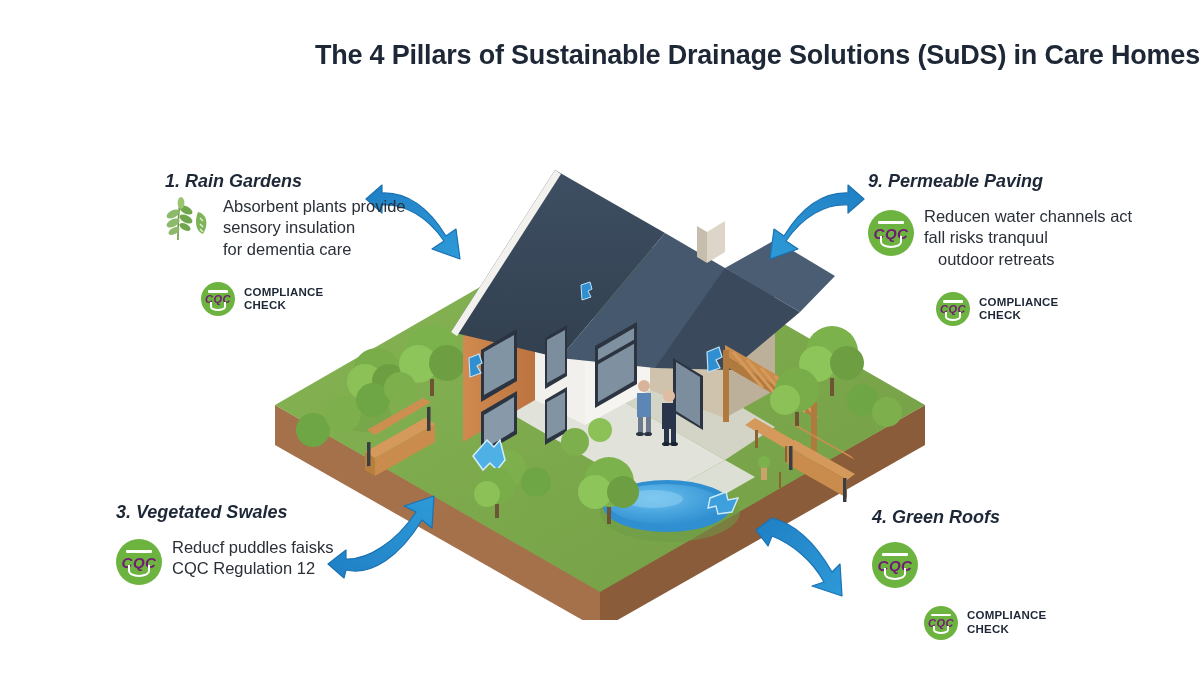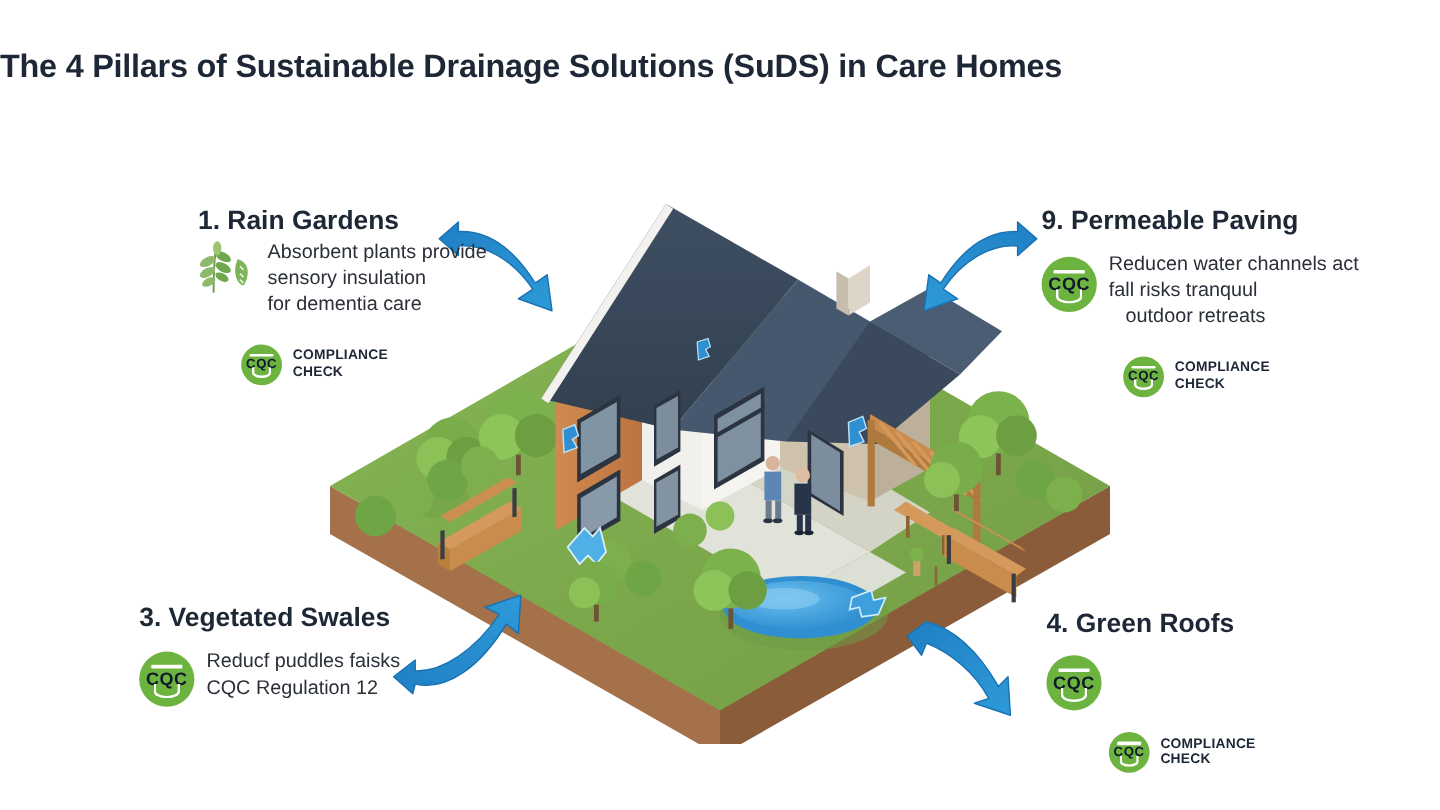--- a/index.html
+++ b/index.html
@@ -8,55 +8,56 @@
     background:#ffffff;
     font-family:"Liberation Sans", sans-serif;
     overflow:hidden;
     position:relative;
   }
   #stage{position:absolute;left:0;top:0;width:1200px;height:675px;}
 
   
   .title{
     position:absolute;left:0;top:40px;width:1200px;
-    text-align:left;
+    text-align:right;
     font-size:27px;font-weight:bold;
     letter-spacing:-0.2px;
     color:#1d2736;
     white-space:nowrap;
   }
 
   
   .pillar{position:absolute;}
   .p-head{
-    font-size:22px;font-weight:bold;color:#1d2736;
-    white-space:nowrap;line-height:1.1;
+    font-size:18px;font-weight:bold;color:#1d2736;
+    white-space:nowrap;line-height:1.1;font-style:italic;
   }
   .p-body{
     font-size:16.5px;color:#2a2f38;line-height:1.30;
     font-weight:400;
   }
   .p-body div{white-space:nowrap;}
 
   
   .cqc{
     position:relative;border-radius:50%;
     background:#6db33f;
     display:inline-block;vertical-align:middle;
     flex:0 0 auto;
   }
   .cqc .bar{
     position:absolute;left:22%;top:24%;width:56%;height:7%;
     background:#ffffff;border-radius:1px;
   }
   .cqc .txt{
     position:absolute;left:0;right:0;top:33%;
-    text-align:center;color:#0f172a;font-weight:bold;
+    text-align:center;color:#701a75;font-weight:bold;
     font-family:"Liberation Sans", sans-serif;
     letter-spacing:0.5px;
+    font-style:italic;
   }
   .cqc .smile{
     position:absolute;left:26%;top:58%;width:48%;height:26%;
     border:2px solid #ffffff;border-top:none;
     border-radius:0 0 60% 60%;
     box-sizing:border-box;
   }
 
   
   .cc-row{display:flex;align-items:center;gap:9px;}

